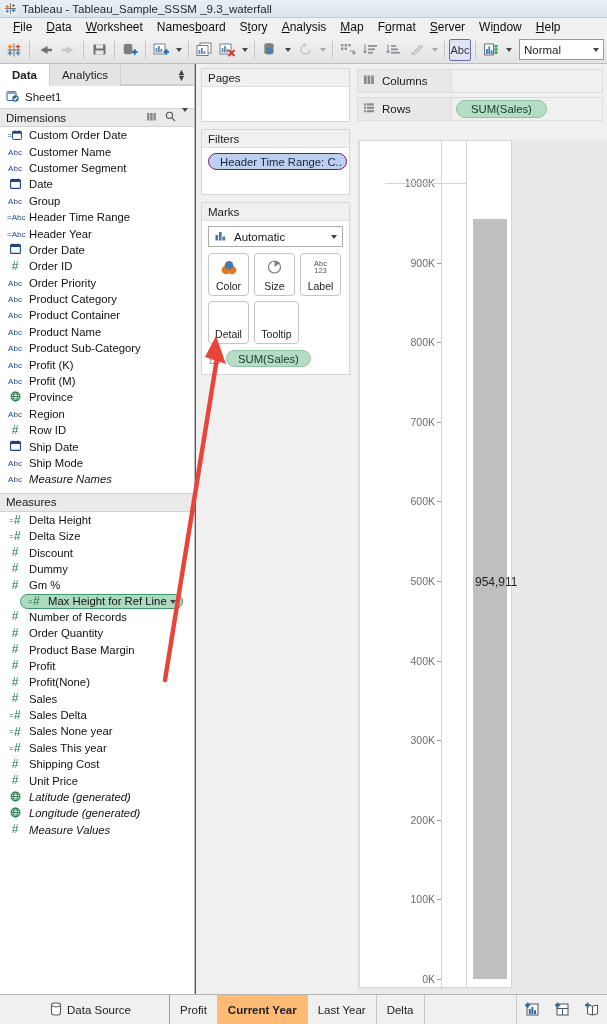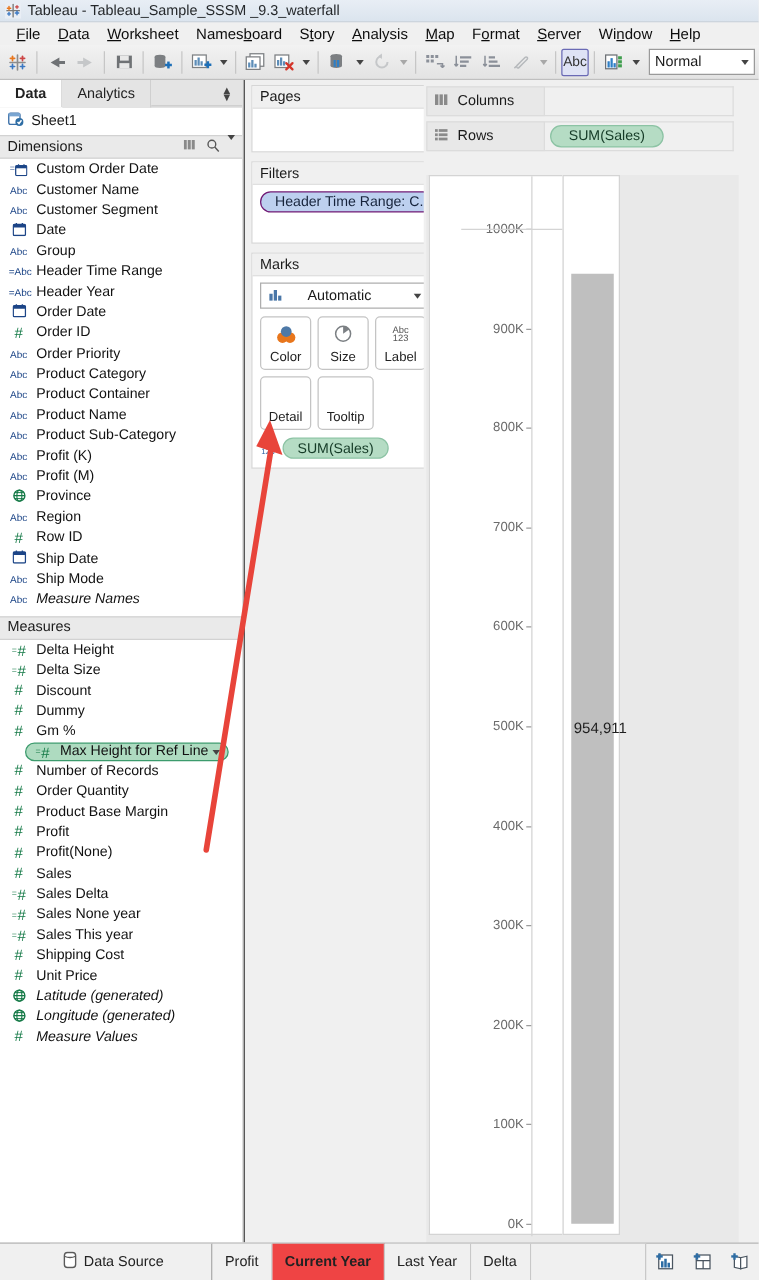--- a/index.html
+++ b/index.html
@@ -127,21 +127,21 @@
     display: flex; flex-direction: column; align-items: center; justify-content: flex-end;
     padding-bottom: 3px; font-size: 10.5px; color: #222;
   }
   .mark-btn .gl { flex: 1 1 auto; display: flex; align-items: center; justify-content: center; }
 
   .shelf-pill-row { display: flex; align-items: center; gap: 5px; margin-top: 6px; }
   .abc123 { font-size: 6.5px; line-height: 6.5px; color: #2b5fa0; text-align: center; width: 13px; flex:0 0 auto;}
 
   
   .rightpane {
-    position: absolute; left: 339px; top: 64px; width: 252px; height: 930px;
+    position: absolute; left: 355px; top: 64px; width: 252px; height: 930px;
     background: #f0f0f0;
   }
   .shelf {
     height: 24px; margin: 5px 4px 0 2px; display: flex; align-items: center;
     background: #f0f0f0;
   }
   .shelf-label {
     width: 95px; height: 24px; background: #e8e8e8; border: 1px solid #dcdcdc;
     display: flex; align-items: center; gap: 6px; padding-left: 6px; font-size: 11.5px;
   }
@@ -185,21 +185,21 @@
   .bottombar {
     position: absolute; left: 0; top: 994px; width: 607px; height: 30px;
     background: #f0f0f0; border-top: 1px solid #b5b5b5;
     display: flex; align-items: stretch;
   }
   .btab {
     display: flex; align-items: center; gap: 5px; padding: 0 10px;
     border-right: 1px solid #c8c8c8; font-size: 11.5px; color: #222;
     background: #f0f0f0;
   }
-  .btab.sel { background: #ef4444; font-weight: bold; }
+  .btab.sel { background: #fdba74; font-weight: bold; }
   .btab.ds { border-right: 1px solid #9a9a9a; min-width: 130px; margin-left: 40px; }
   .bspacer { flex: 1 1 auto; background: #f0f0f0; border-right: 1px solid #c8c8c8;}
   .bicon-btn { width: 30px; display:flex; align-items:center; justify-content:center; }
 
   .vline {
     position: absolute; left: 195px; top: 64px; width: 1px; height: 930px; background: #575757;
   }
 </style>
 </head>
 <body>
@@ -716,21 +716,21 @@
         <div class="pill pill-blue">Header Time Range: C..</div>
       </div>
     </div>
 
     <div class="card">
       <div class="card-hd">
         <span>Marks</span>
       </div>
       <div class="card-body">
         <div class="marks-sel">
-          <span style="display:flex;align-items:center;gap:18px;justify-content:flex-end;">
+          <span style="display:flex;align-items:center;gap:6px;justify-content:flex-end;">
             <span>
               <svg width="13" height="11" viewBox="0 0 13 11">
                   <g fill="#4a77a8">
                     <rect x="0.5" y="5" width="2.6" height="5.5"></rect>
                     <rect x="4" y="2" width="2.6" height="8.5"></rect>
                     <rect x="7.5" y="6.5" width="2.6" height="4"></rect>
                   </g>
                 </svg>
             </span>
             <span>Automatic</span>

